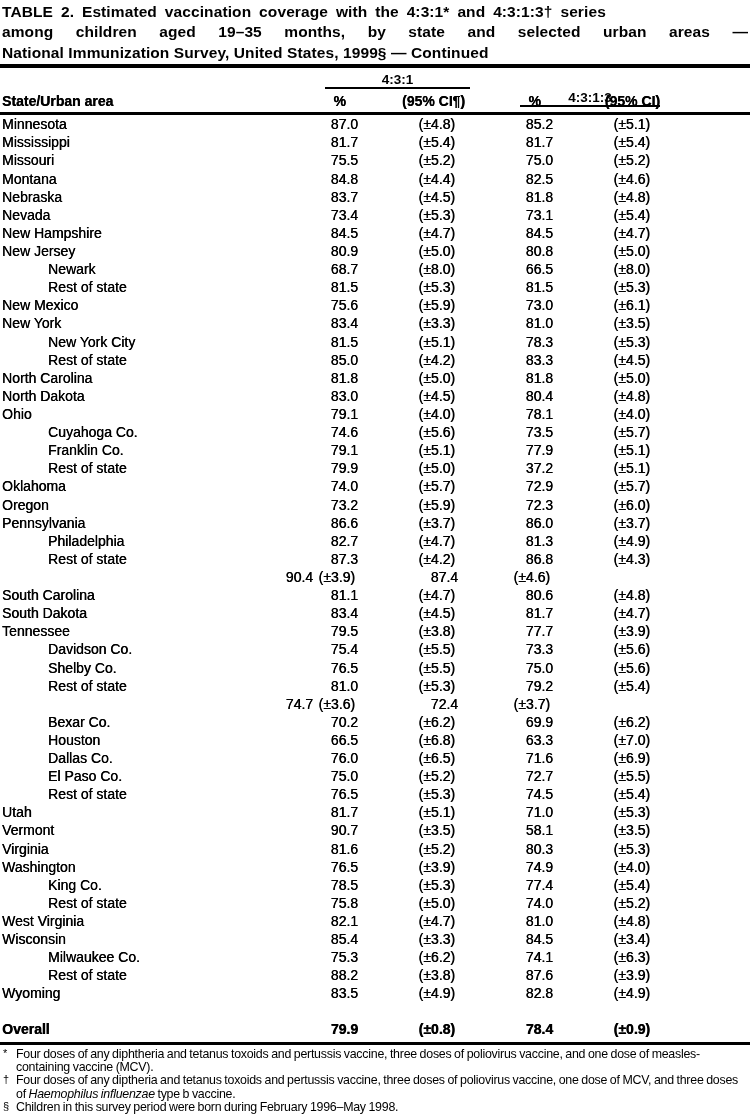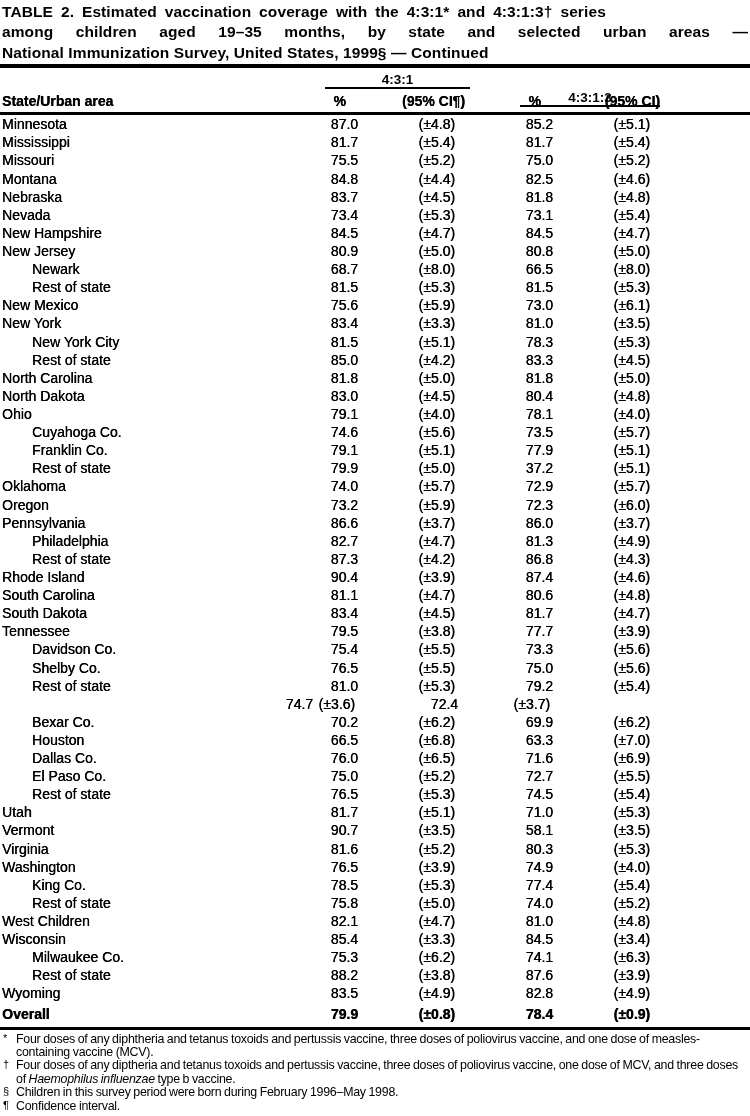--- a/index.html
+++ b/index.html
@@ -34,25 +34,25 @@
   .hrow .c{font-weight:bold;}
   .hci{transform:translateX(10px);}
   .hpct{padding-right:14px !important;}
   .rule-mid{height:3px;background:#000;}
   
   .grid{display:grid;grid-template-columns:315px 45px 100px 95px 100px 1fr;}
   .row{height:18.12px;line-height:18.12px;font-size:14px;text-shadow:0.35px 0 0 #000;}
   .hrow{font-size:14px;line-height:17px;text-shadow:0.3px 0 0 #000;}
   .c{white-space:nowrap;overflow:visible;}
   .area{padding-left:2px;text-align:left;}
-  .area.indent{padding-left:32px;}
+  .area.indent{padding-left:48px;}
   .pct,.pct2{text-align:right;padding-right:2px;}
   .ci,.ci2{text-align:right;padding-right:5px;}
   .overall{
-    font-weight:bold;height:21px;line-height:21px;margin-top:1px;
+    font-weight:bold;height:21px;line-height:21px;margin-top:16px;
     text-shadow:0.5px 0 0 #000;
   }
   .rule-bottom{margin-top:2px;}
   
   #footnotes{
     padding:3px 2px 0 3px;
     font-size:12.4px;line-height:13.4px;
     letter-spacing:-0.25px;word-spacing:-0.5px;
   }
   .fn{position:relative;padding-left:13px;}
@@ -282,21 +282,20 @@
       </div>
       <div class="grid row">
         <div class="c area indent">Rest of state</div>
         <div class="c pct">87.3</div>
         <div class="c ci">(±4.2)</div>
         <div class="c pct2">86.8</div>
         <div class="c ci2">(±4.3)</div>
         <div class="c"></div>
       </div>
       <div class="grid row">
-        <div class="c area">Rhode Island</div>
         <div class="c pct">90.4</div>
         <div class="c ci">(±3.9)</div>
         <div class="c pct2">87.4</div>
         <div class="c ci2">(±4.6)</div>
         <div class="c"></div>
       </div>
       <div class="grid row">
         <div class="c area">South Carolina</div>
         <div class="c pct">81.1</div>
         <div class="c ci">(±4.7)</div>
@@ -433,21 +432,21 @@
       </div>
       <div class="grid row">
         <div class="c area indent">Rest of state</div>
         <div class="c pct">75.8</div>
         <div class="c ci">(±5.0)</div>
         <div class="c pct2">74.0</div>
         <div class="c ci2">(±5.2)</div>
         <div class="c"></div>
       </div>
       <div class="grid row">
-        <div class="c area">West Children</div>
+        <div class="c area">West Virginia</div>
         <div class="c pct">82.1</div>
         <div class="c ci">(±4.7)</div>
         <div class="c pct2">81.0</div>
         <div class="c ci2">(±4.8)</div>
         <div class="c"></div>
       </div>
       <div class="grid row">
         <div class="c area">Wisconsin</div>
         <div class="c pct">85.4</div>
         <div class="c ci">(±3.3)</div>

